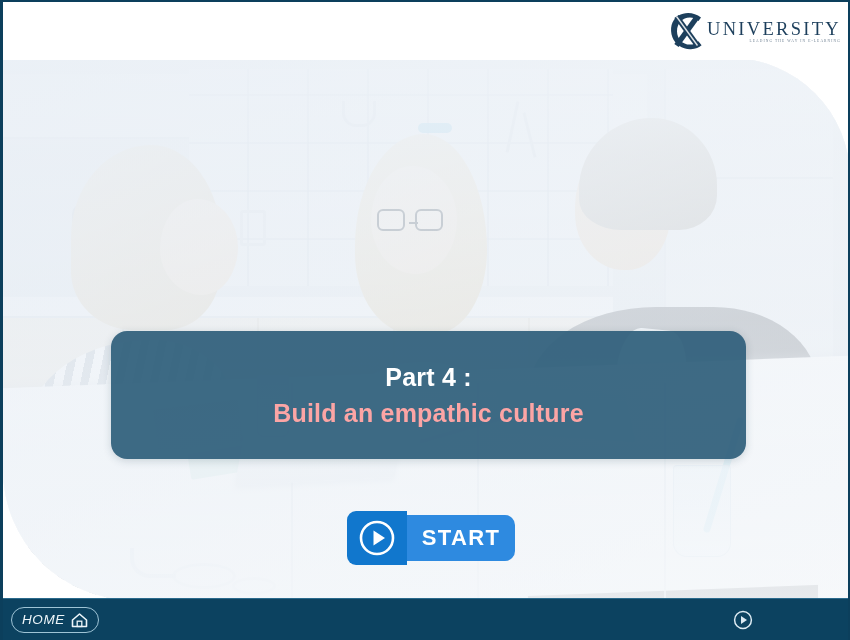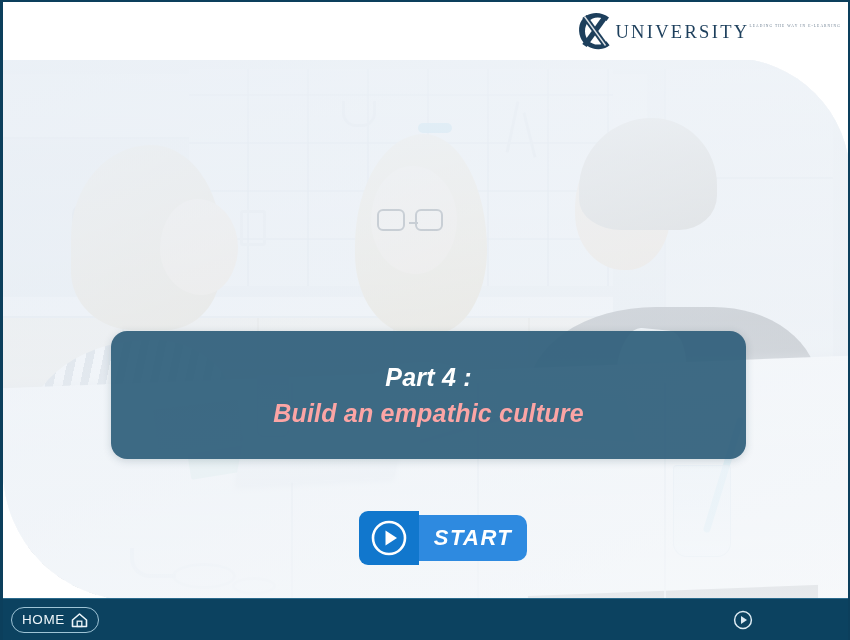--- a/index.html
+++ b/index.html
@@ -38,24 +38,25 @@
     right: 12px;
     top: 9px;
     display: flex;
     align-items: center;
     gap: 2px;
     height: 40px;
   }
   #logo-mark { display: block; }
   #logo-textblock {
     display: flex;
-    flex-direction: row;
+    flex-direction: column;
     justify-content: center;
     margin-left: -4px;
     padding-top: 2px;
+    align-items: flex-end;
   }
   #logo-word {
     font-family: "Liberation Serif", serif;
     font-size: 18.5px;
     letter-spacing: 2.3px;
     color: #1d3f5c;
     line-height: 1;
     font-weight: 400;
   }
   #logo-tagline {
@@ -74,21 +75,20 @@
     position: absolute;
     left: 0;
     top: 56px;
     width: 847px;
     height: 542px;
     border-top-right-radius: 120px;
     border-bottom-left-radius: 130px;
     overflow: hidden;
     background: #f2f5f8;
     z-index: 10;
-    font-style: italic;
   }
 
   
   #photo { position: absolute; inset: 0; }
   .wash2 {
     position: absolute; inset: 0;
     background: linear-gradient(180deg,
        rgba(255,255,255,0.78) 0%,
        rgba(255,255,255,0.55) 18%,
        rgba(255,255,255,0.42) 48%,
@@ -348,21 +348,21 @@
     color: #fca5a5;
     font-size: 25px;
     font-weight: bold;
     line-height: 1.45;
     letter-spacing: .2px;
   }
 
   
   #start-button {
     position: absolute;
-    left: 356px;
+    left: 344px;
     top: 453px;
     width: 168px;
     height: 54px;
     z-index: 31;
     display: flex;
     align-items: center;
     cursor: pointer;
   }
   #start-icon-box {
     width: 60px;
@@ -409,20 +409,21 @@
   .navpill {
     height: 26px;
     border: 1.6px solid #9fc4d6;
     border-radius: 13px;
     display: flex;
     align-items: center;
     gap: 6px;
     padding: 0 10px;
     color: #eef6fa;
     cursor: pointer;
+    font-style: italic;
   }
   #home-button { margin-left: 8px; }
   #menu-button { margin-left: 10px; }
   .navpill-label {
     font-size: 13.5px;
     letter-spacing: .6px;
     color: #eef6fa;
   }
   #play-icon-bottom {
     position: absolute;

